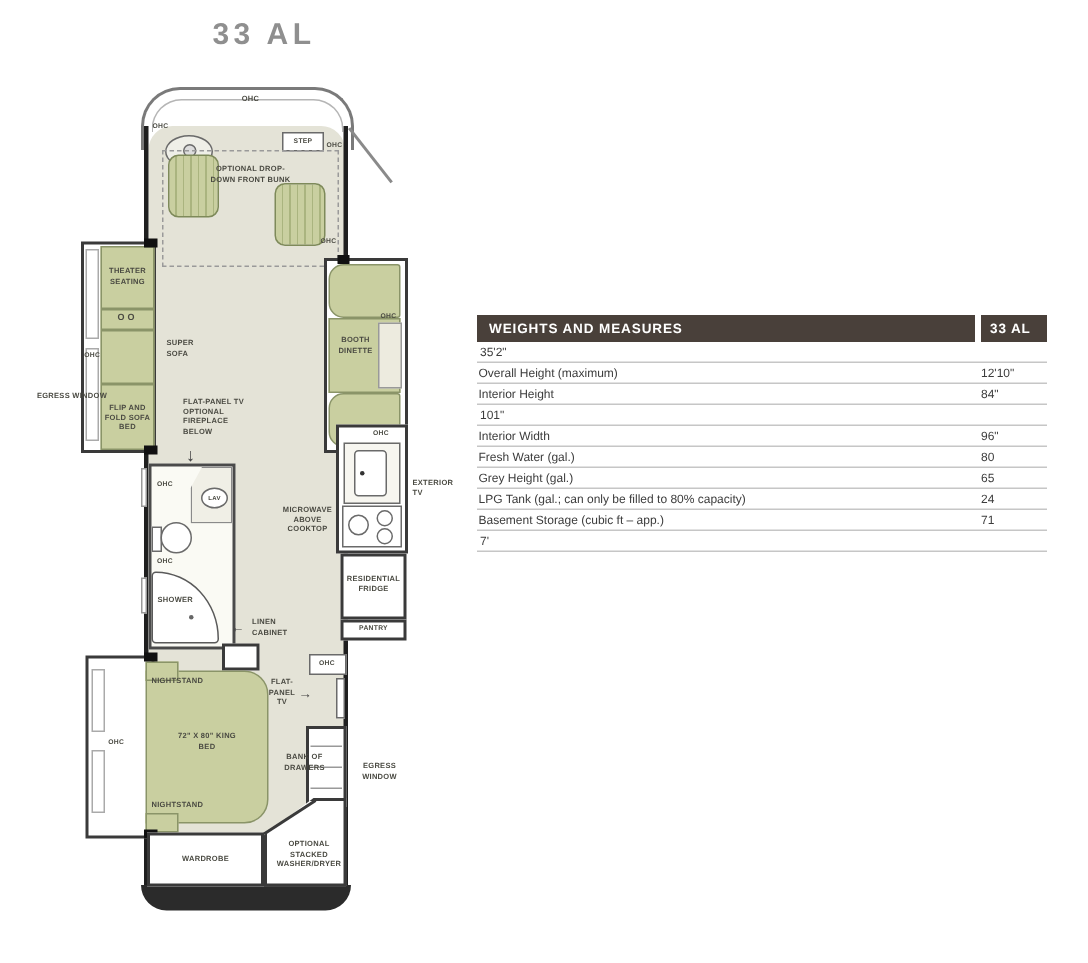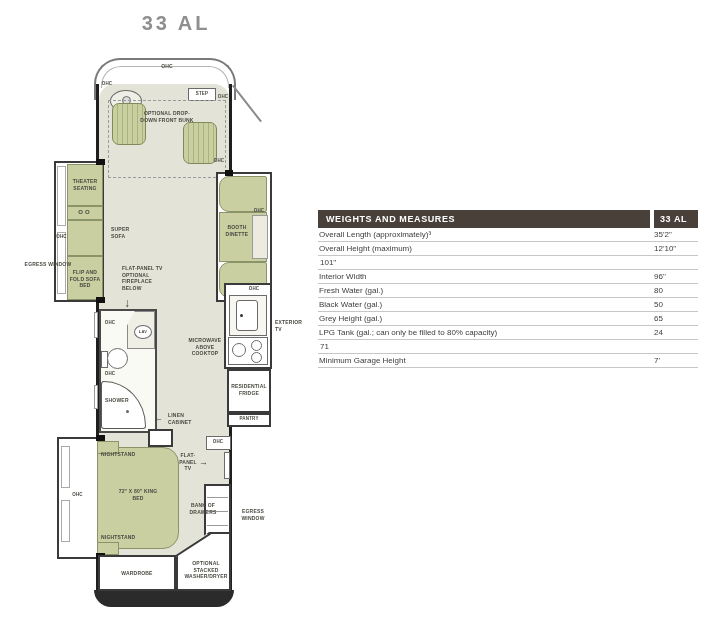--- a/index.html
+++ b/index.html
@@ -177,53 +177,52 @@
   </div>
 
   <div class="spec">
     <div class="spec-head">
       <div class="spec-head-title">WEIGHTS AND MEASURES</div>
       <div class="spec-head-gap"></div>
       <div class="spec-head-model">33 AL</div>
     </div>
     <div>
       <div class="spec-row">
-        <span class="rl">Overall Length (approximately)³</span>
         <span class="rv">35'2"</span>
       </div>
       <div class="spec-row">
         <span class="rl">Overall Height (maximum)</span>
         <span class="rv">12'10"</span>
       </div>
       <div class="spec-row">
+        <span class="rl">Interior Height</span>
+        <span class="rv">84"</span>
+      </div>
+      <div class="spec-row">
         <span class="rv">101"</span>
       </div>
       <div class="spec-row">
         <span class="rl">Interior Width</span>
         <span class="rv">96"</span>
       </div>
       <div class="spec-row">
         <span class="rl">Fresh Water (gal.)</span>
         <span class="rv">80</span>
       </div>
       <div class="spec-row">
-        <span class="rl">Black Water (gal.)</span>
-        <span class="rv">50</span>
-      </div>
-      <div class="spec-row">
         <span class="rl">Grey Height (gal.)</span>
         <span class="rv">65</span>
       </div>
       <div class="spec-row">
         <span class="rl">LPG Tank (gal.; can only be filled to 80% capacity)</span>
         <span class="rv">24</span>
       </div>
       <div class="spec-row">
+        <span class="rl">Basement Storage (cubic ft – app.)</span>
         <span class="rv">71</span>
       </div>
       <div class="spec-row">
-        <span class="rl">Minimum Garage Height</span>
         <span class="rv">7'</span>
       </div>
     </div>
   </div>
 
 </div>
 
 </body></html>

